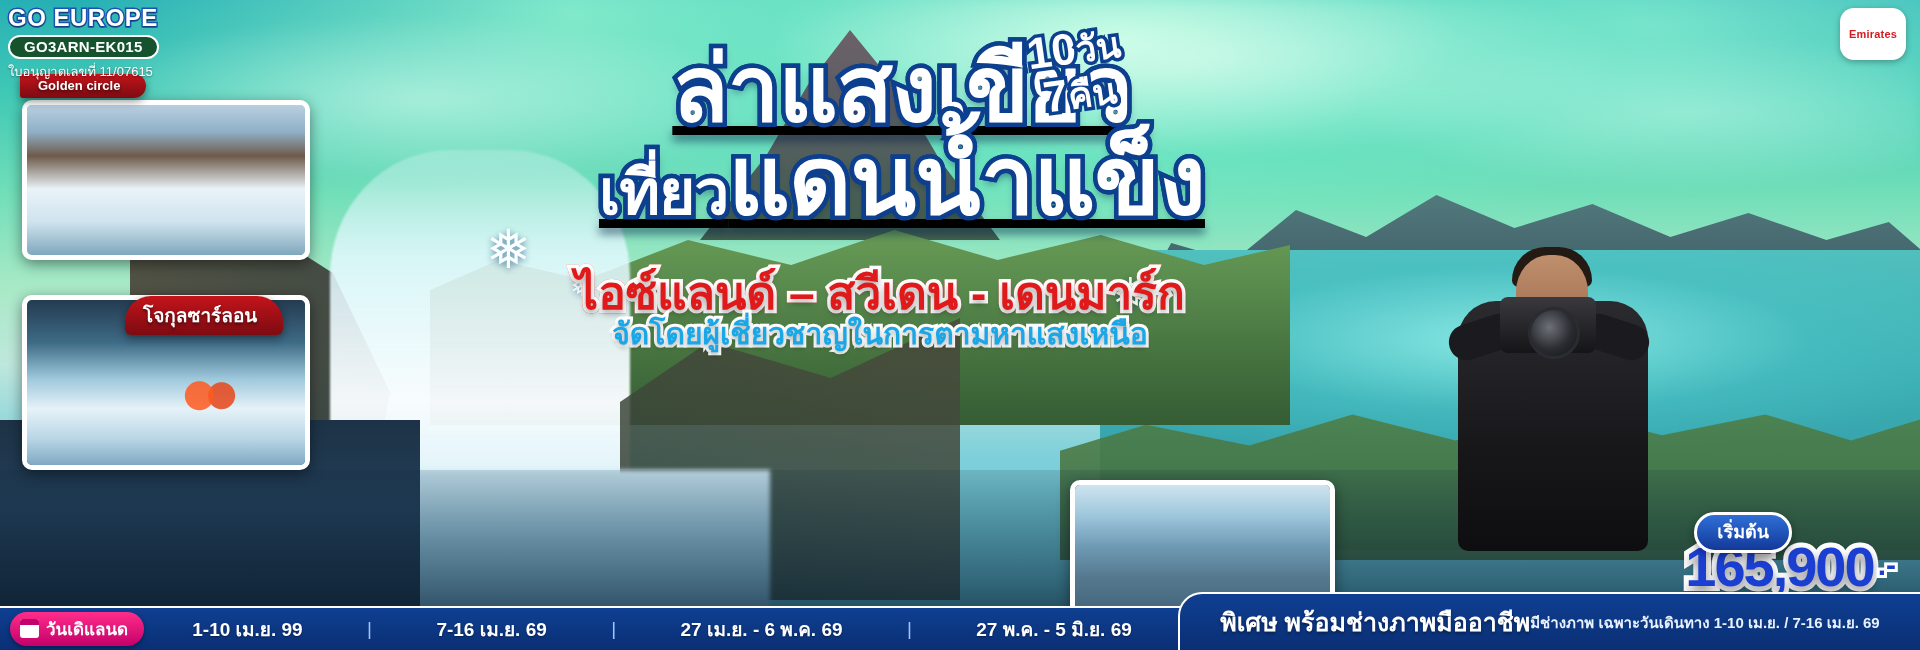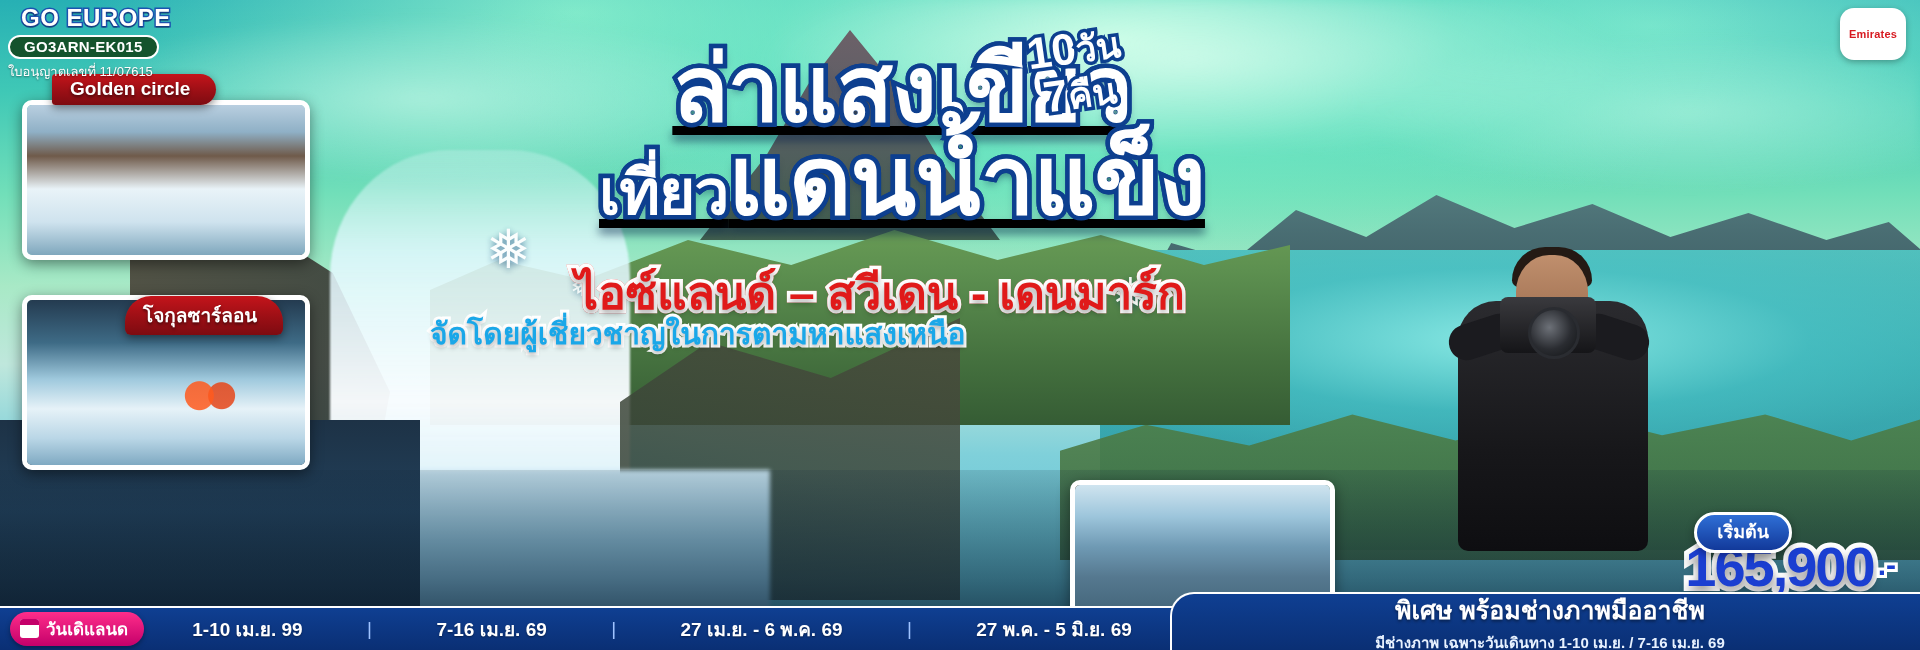--- a/index.html
+++ b/index.html
@@ -93,21 +93,20 @@
   }
 
   
   .logo-block{position:absolute;left:8px;top:4px;z-index:30;}
   .go-europe{
     font-size:24px;font-weight:bold;letter-spacing:.5px;
     color:#ffffff;
     -webkit-text-stroke:3px #1b54b0;
     paint-order:stroke fill;
     text-shadow:0 2px 0 rgba(0,0,0,.25);
-    margin-left:13px;
   }
   .code-pill{
     margin-top:3px;display:inline-block;
     background:#14532d;border:2px solid #ffffff;border-radius:14px;
     color:#ffffff;font-size:15px;font-weight:bold;
     padding:1px 14px 2px;letter-spacing:.3px;
   }
   .licence{
     margin-top:2px;color:#ffffff;font-size:13px;font-weight:normal;
     text-shadow:0 1px 2px rgba(0,0,0,.45);
@@ -150,21 +149,21 @@
   }
   .ribbon{
     position:absolute;z-index:25;
     background:linear-gradient(180deg,#c4141b 0%, #9b0f15 55%, #7d0b11 100%);
     color:#ffffff;font-weight:bold;
     box-shadow:0 3px 8px rgba(0,0,0,.45);
     border-radius:6px 26px 26px 6px;
     padding:4px 26px 5px 18px;
     text-shadow:0 2px 3px rgba(0,0,0,.5);
   }
-  #ribbon-golden{left:20px;top:74px;font-size:19px;margin-left:32px;}
+  #ribbon-golden{left:20px;top:74px;font-size:13px;}
   #ribbon-jokul{left:125px;top:296px;font-size:19px;border-radius:26px 26px 6px 6px;}
   .card-caption{
     position:absolute;z-index:25;color:#ffffff;font-size:15px;font-weight:bold;
     text-shadow:0 2px 4px rgba(0,0,0,.8);
   }
   #caption-seljalands{right:595px;bottom:4px;}
 
   
   .headline{position:absolute;left:452px;top:46px;z-index:28;width:900px;text-align:center;text-decoration:underline;}
   .hl-line{
@@ -179,21 +178,21 @@
   .subtitle-red{
     position:absolute;left:430px;top:256px;z-index:28;width:900px;text-align:center;
     font-size:46px;font-weight:bold;
     color:#e01a1a;
     background:linear-gradient(180deg,#ff6a5e 0%, #e0131a 45%, #8d0a10 100%);
     -webkit-background-clip:text;background-clip:text;
     -webkit-text-stroke:7px #ffffff;paint-order:stroke fill;
     text-shadow:0 4px 6px rgba(0,0,0,.35);
   }
   .tagline-cyan{
-    position:absolute;left:430px;top:310px;z-index:28;width:900px;
+    position:absolute;left:430px;top:310px;z-index:28;width:900px;text-align:center;
     font-size:30px;font-weight:bold;color:#1aa7e8;
     -webkit-text-stroke:6px #ffffff;paint-order:stroke fill;
     text-shadow:0 3px 5px rgba(0,0,0,.3);
   }
 
   
   .duration{
     position:absolute;left:1030px;top:26px;z-index:29;
     transform:rotate(-8deg);text-align:center;
   }
@@ -294,23 +293,22 @@
          padding:0 16px;}
   .date-item{color:#ffffff;font-size:19px;font-weight:bold;white-space:nowrap;
              text-shadow:0 1px 2px rgba(0,0,0,.4);}
   .date-sep{color:#9fc3ff;font-size:19px;}
 
   .promo-bar{
     position:absolute;right:0;bottom:0;z-index:31;width:740px;height:56px;
     background:linear-gradient(180deg,#0f3f92 0%, #0a2f74 100%);
     border-top:2px solid #ffffff;border-left:2px solid #ffffff;
     border-radius:24px 0 0 0;
-    display:flex;flex-direction:column;align-items:center;justify-content:center;
+    display:flex;flex-direction:row;align-items:center;justify-content:center;
     color:#ffffff;
-    padding-left:8px;
   }
   .promo-main{font-size:25px;font-weight:bold;text-shadow:0 2px 3px rgba(0,0,0,.4);}
   .promo-sub{font-size:15px;font-weight:bold;color:#e8f2ff;margin-top:1px;}
 </style>
 </head>
 <body>
 
 <div class="banner">
 
   <div class="bg-sky"></div>

